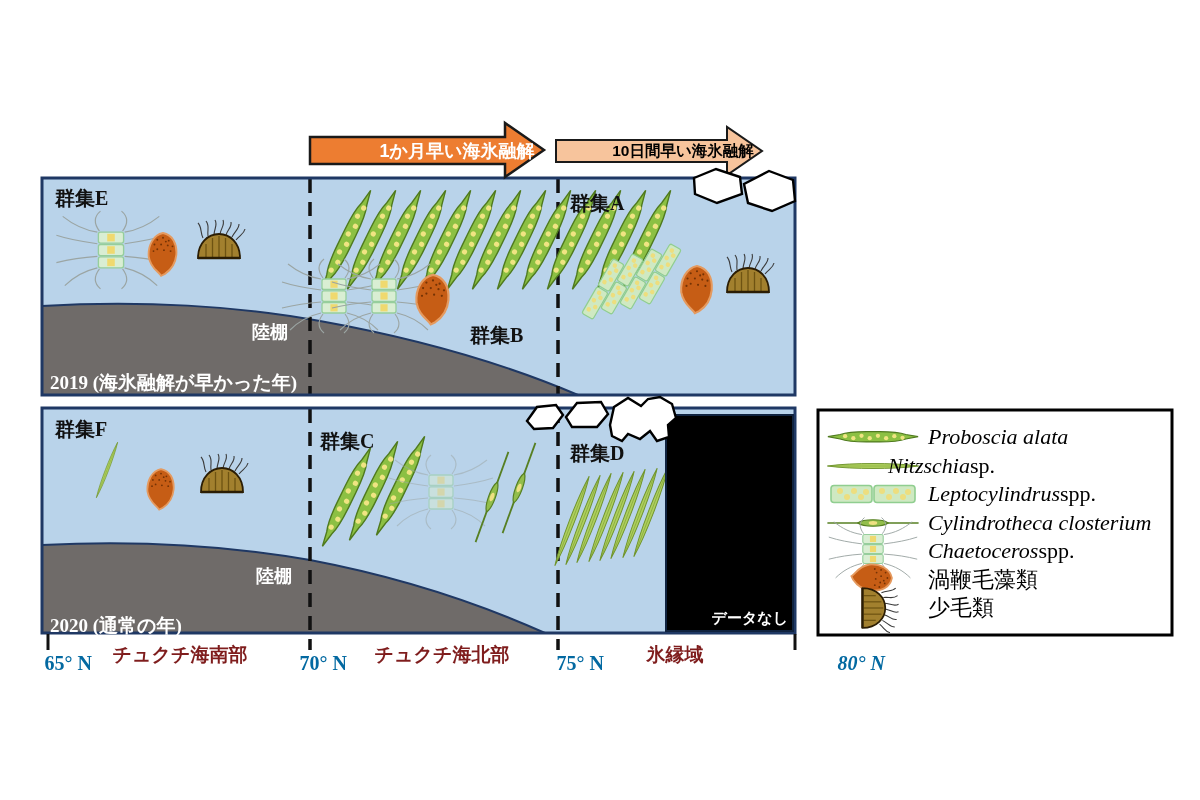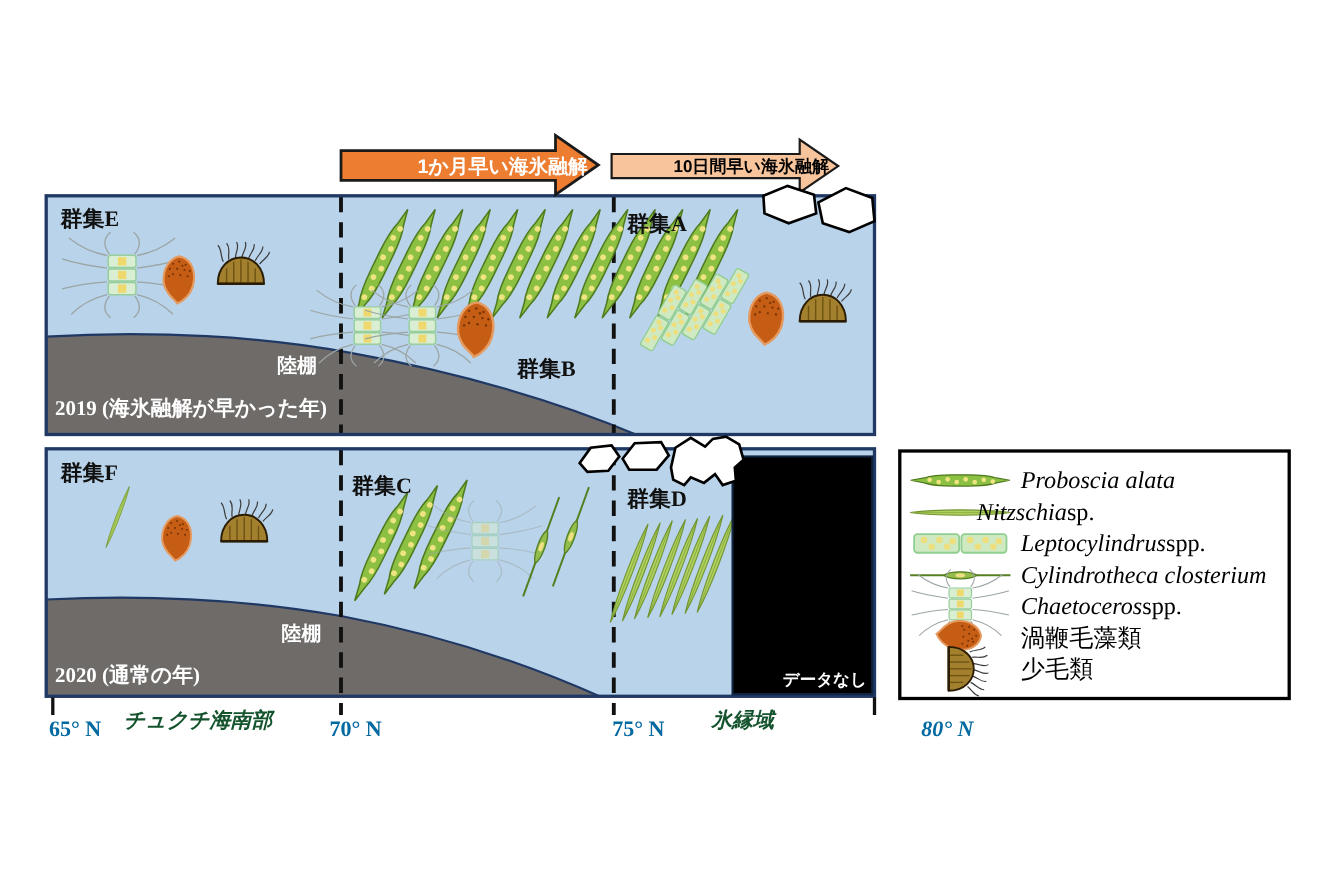--- a/index.html
+++ b/index.html
@@ -2,30 +2,30 @@
 <html><head>
 <meta charset="utf-8">
 <style>
   html,body{margin:0;padding:0;background:#fff;}
   #stage{position:relative;width:1200px;height:800px;background:#ffffff;overflow:hidden;
          font-family:"Liberation Serif", serif;}
   #gfx{position:absolute;left:0;top:0;}
   .txt{position:absolute;white-space:nowrap;}
   .community{font-size:20px;font-weight:bold;color:#111;}
   .shelf-label{font-size:18px;font-weight:bold;color:#fff;}
-  .year-label{font-size:19px;font-weight:bold;color:#fff;}
+  .year-label{font-size:19px;font-weight:bold;color:#fff;margin-top:12px;}
   .arrow-label{display:flex;align-items:center;justify-content:center;
                font-family:"Liberation Sans", sans-serif;font-weight:bold;}
   .arrow-label.a1{color:#fff;font-size:18px;margin-left:48px;}
   .arrow-label.a2{color:#000;font-size:15.5px;}
   .nodata{font-family:"Liberation Sans", sans-serif;font-weight:bold;color:#fff;
           font-size:15px;text-align:right;}
   .deg{font-size:20px;font-weight:bold;color:#0369a1;text-align:right;}
   .region{font-family:"Liberation Sans", sans-serif;font-size:19px;font-weight:bold;
-          color:#14532d;text-align:center;font-style:italic;}
+          color:#7f1d1d;text-align:center;}
   .legend-label{font-size:22px;color:#000;height:28px;display:flex;align-items:center;}
   .legend-label .it{font-style:italic;}
 </style>
 </head>
 <body>
 
 <div id="stage">
 
 <svg id="gfx" width="1200" height="800" viewBox="0 0 1200 800">
   <defs>
@@ -240,20 +240,21 @@
 <div class="txt community" style="left:570px;top:440px;">群集D</div>
 <div class="txt shelf-label" style="left:256px;top:564px;">陸棚</div>
 <div class="txt year-label" style="left:50px;top:601px;">2020 (通常の年)</div>
 <div class="txt nodata" style="left:678px;top:609px;width:110px;">データなし</div>
 
 <div class="txt deg" style="left:22px;top:652px;width:70px;">65° N</div>
 <div class="txt deg" style="left:277px;top:652px;width:70px;">70° N</div>
 <div class="txt deg" style="left:534px;top:652px;width:70px;">75° N</div>
 <div class="txt deg" style="left:815px;top:652px;width:70px;font-style:italic;">80° N</div>
 <div class="txt region" style="left:105px;top:642px;width:150px;">チュクチ海南部</div>
+<div class="txt region" style="left:367px;top:642px;width:150px;">チュクチ海北部</div>
 <div class="txt region" style="left:625px;top:642px;width:100px;">氷縁域</div>
 
 <div class="txt legend-label" style="left:928px;top:423px;">
   <span class="it">Proboscia alata</span>
       <span></span>
 </div>
 <div class="txt legend-label" style="left:888px;top:452px;">
   <span class="it">Nitzschia</span>
       <span> sp.</span>
 </div>

